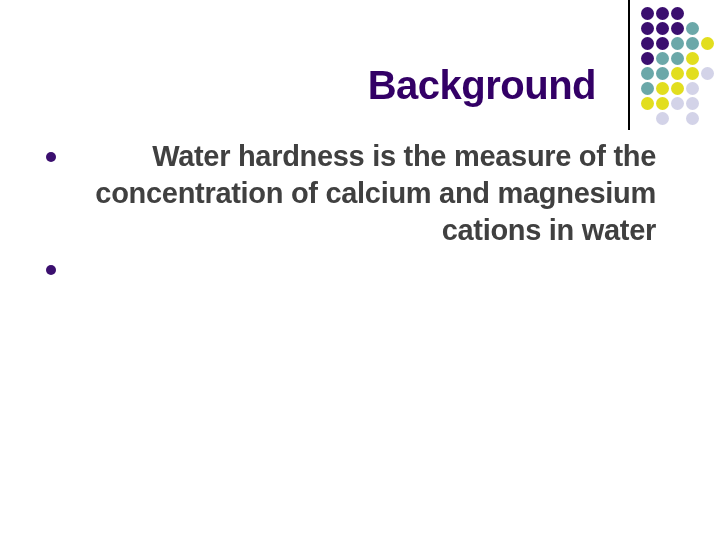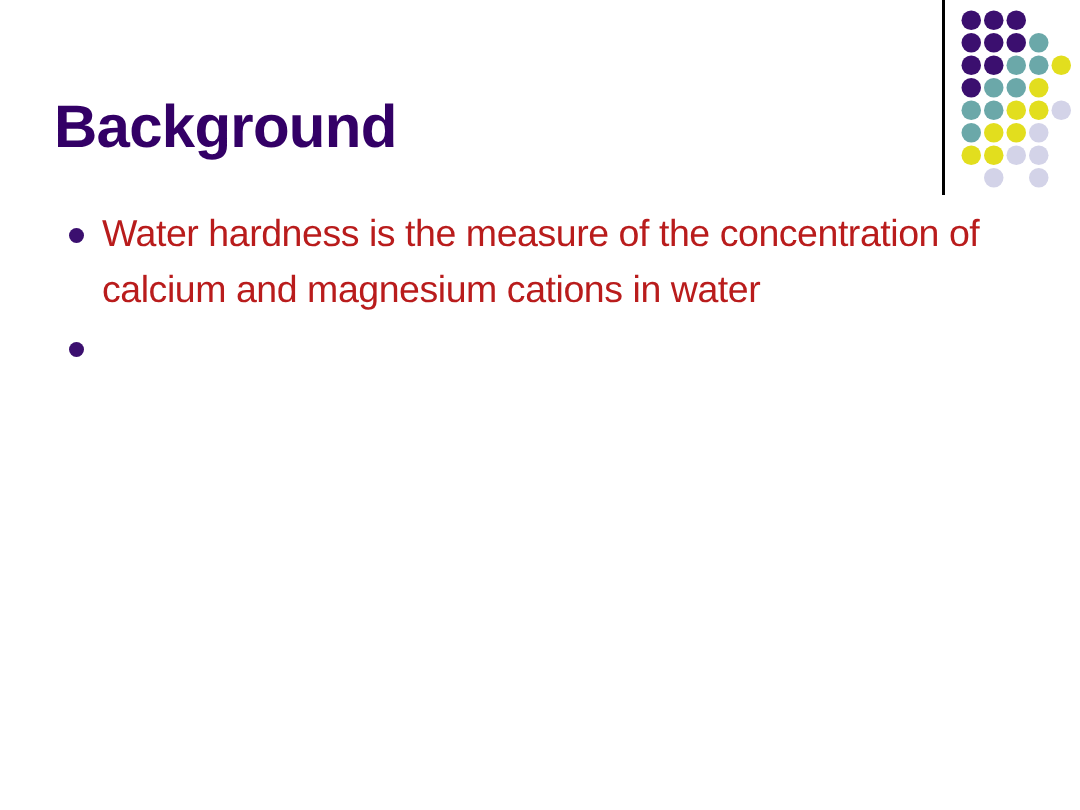--- a/index.html
+++ b/index.html
@@ -11,20 +11,21 @@
     width: 720px;
     height: 540px;
     overflow: hidden;
     font-family: "Liberation Sans", sans-serif;
   }
   .slide {
     position: relative;
     width: 720px;
     height: 390px;
     background: #ffffff;
+    text-align: right;
   }
 
   
   .deco {
     position: absolute;
     left: 628px;
     top: 0px;
     width: 92px;
     height: 132px;
   }
@@ -71,24 +72,24 @@
     top: 138px;
     width: 620px;
     list-style: none;
     margin: 0;
     padding: 0;
   }
   .bullet-item {
     position: relative;
     padding-left: 32px;
     margin: 0 0 2px 0;
-    font-size: 25px;
-    font-weight: normal;
+    font-size: 29px;
+    font-weight: bold;
     line-height: 37px;
-    color: #b91c1c;
+    color: #404040;
     letter-spacing: -0.3px;
   }
   .bullet-marker {
     position: absolute;
     left: 10px;
     top: 14px;
     width: 10px;
     height: 10px;
     border-radius: 50%;
     background: #3B0F6F;

